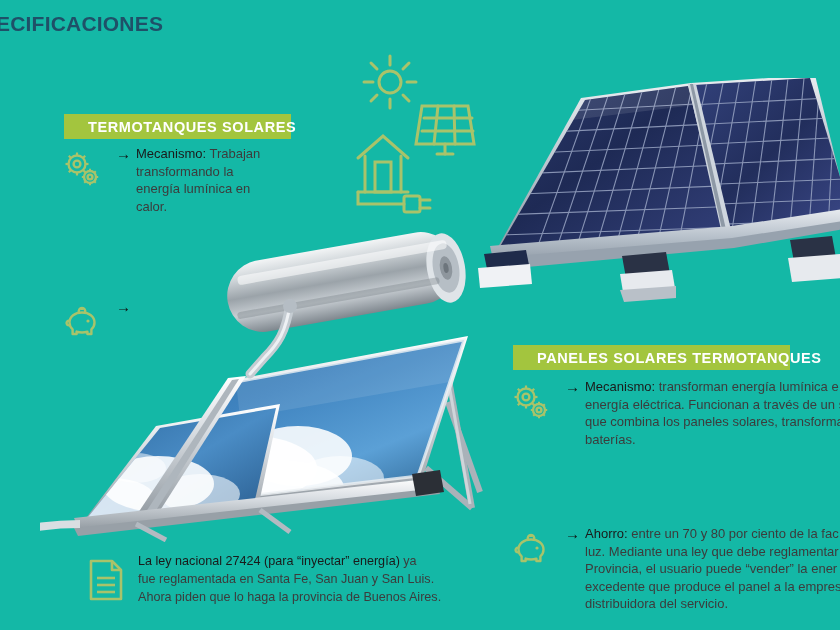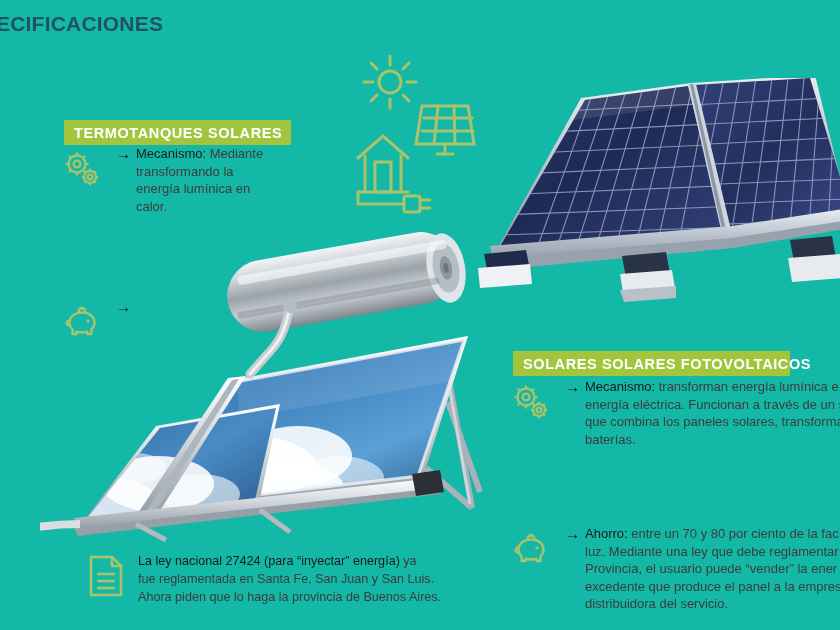--- a/index.html
+++ b/index.html
@@ -30,24 +30,23 @@
   
   .banner {
     position: absolute;
     background: #a3c53e;
     color: #ffffff;
     font-size: 14.5px;
     font-weight: bold;
     letter-spacing: 0.6px;
     display: flex;
     align-items: center;
-    padding-left: 10px;
+    padding-left: 24px;
     white-space: nowrap;
     height: 25px;
-    margin-top: 6px;
   }
   #banner-termotanques { left: 64px; top: 114px; width: 227px; }
   #banner-paneles      { left: 513px; top: 345px; width: 277px; }
 
   
   .bullet-block { position: absolute; display: flex; align-items: flex-start; }
   .bullet-icon  { flex: 0 0 auto; }
   .bullet-arrow {
     flex: 0 0 auto;
     font-size: 15px;
@@ -74,21 +73,21 @@
   #bullet-ahorro-panel .bullet-icon { margin-right: 14px; margin-top: 4px; }
 
   
   #bullet-mecanismo-panel .bullet-text,
   #bullet-ahorro-panel .bullet-text { width: 380px; }
 
   
   #law-note {
     position: absolute;
     left: 88px; top: 552px;
-    display: flex; align-items: flex-start;
+    display: flex; align-items: flex-end;
   }
   #law-note .bullet-icon { margin-right: 14px; margin-top: 2px; }
   #law-note .bullet-text { font-size: 12.6px; line-height: 18px; }
 
   
   #icon-cluster { position: absolute; left: 352px; top: 52px; }
 
   
   #photo-termotanque {
     position: absolute; left: 40px; top: 232px;
@@ -362,21 +361,21 @@
           <line x1="19.8" y1="28" x2="22" y2="28"></line>
           <line x1="34" y1="28" x2="36.2" y2="28"></line>
           <line x1="22.2" y1="22.2" x2="23.8" y2="23.8"></line>
           <line x1="32.2" y1="32.2" x2="33.8" y2="33.8"></line>
           <line x1="33.8" y1="22.2" x2="32.2" y2="23.8"></line>
           <line x1="23.8" y1="32.2" x2="22.2" y2="33.8"></line>
         </g>
       </svg>
     </span>
     <span class="bullet-arrow">→</span>
-    <span class="bullet-text"><b>Mecanismo:</b><span> Mediante
+    <span class="bullet-text"><b>Mecanismo:</b><span> Trabajan
 transformando la
 energía lumínica en
 calor.</span></span>
   </div>
 
   <div id="bullet-ahorro-termo" class="bullet-block">
     <span class="bullet-icon">
       <svg width="40" height="40" viewBox="0 0 40 40" fill="none" stroke="#a9c36a" stroke-width="2.4" stroke-linejoin="round">
         <path d="M7.5 20.5 C7.5 14.5 13 10.5 20 10.5 C27 10.5 32.5 14.5 32.5 20.5
                  C32.5 23.3 31.3 25.6 29.4 27.3 L29.4 32 L25.4 32 L25.4 29.6
@@ -384,21 +383,21 @@
                  L14.6 32 L10.6 32 L10.6 27.3 C8.7 25.6 7.5 23.3 7.5 20.5 Z"></path>
         <path d="M7.6 18.8 C5.6 18.4 4.3 19.6 4.6 21.4 C4.9 23 6.2 23.6 7.9 23.3"></path>
         <circle cx="26" cy="19" r="1.6" fill="#a9c36a" stroke="none"></circle>
         <path d="M17 10.8 C16.2 8.2 17.6 6 20 6 C22.4 6 23.8 8.2 23 10.8"></path>
         <line x1="18.5" y1="6.8" x2="21.5" y2="6.8"></line>
       </svg>
     </span>
     <span class="bullet-arrow">→</span>
   </div>
 
-  <div id="banner-paneles" class="banner">SOLARES SOLARES FOTOVOLTAICOS</div>
+  <div id="banner-paneles" class="banner">PANELES SOLARES TERMOTANQUES</div>
 
   <div id="bullet-mecanismo-panel" class="bullet-block">
     <span class="bullet-icon">
       <svg width="40" height="40" viewBox="0 0 40 40" fill="none" stroke="#a9c36a" stroke-width="2.4">
         <circle cx="15" cy="15" r="8.5"></circle>
         <circle cx="15" cy="15" r="3.4"></circle>
         <g stroke-width="2.2">
           <line x1="15" y1="3.5" x2="15" y2="7"></line>
           <line x1="15" y1="23" x2="15" y2="26.5"></line>
           <line x1="3.5" y1="15" x2="7" y2="15"></line>

